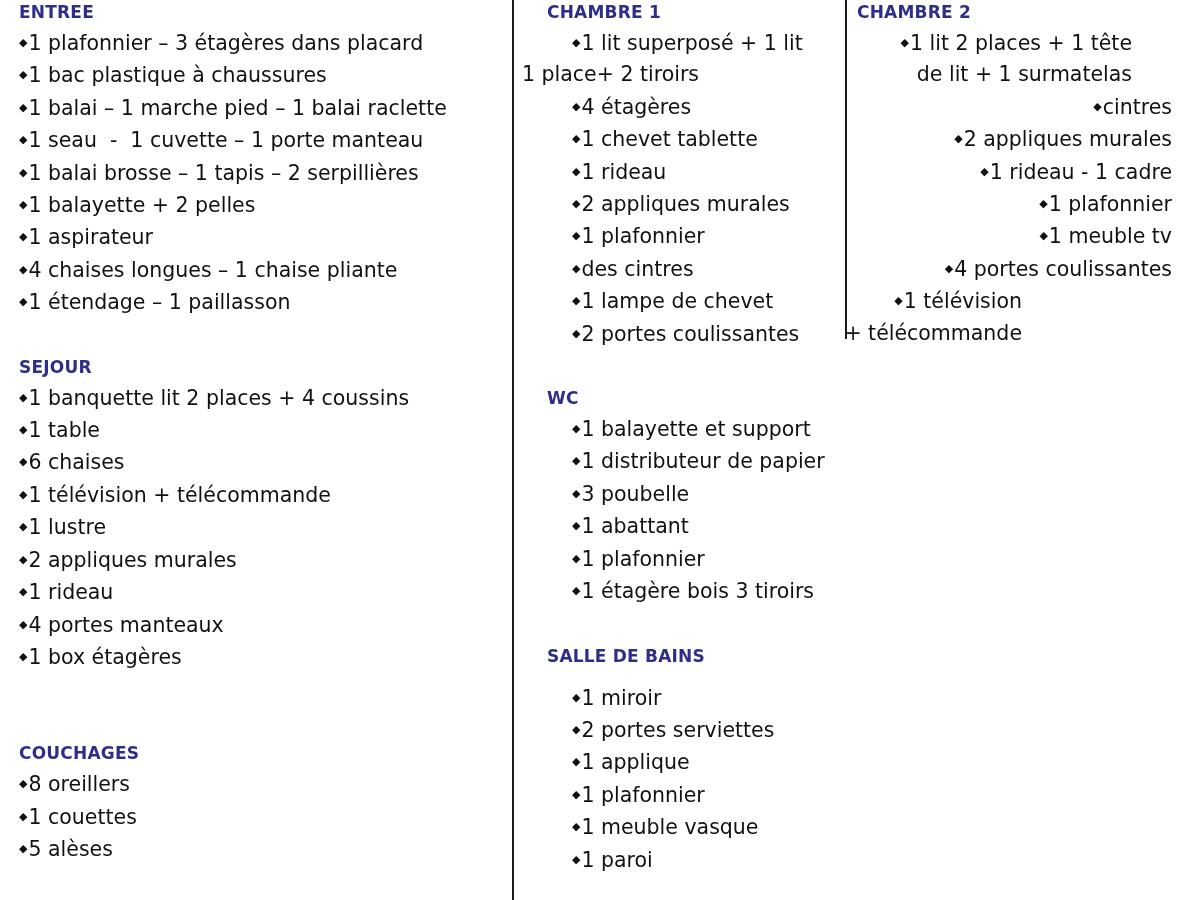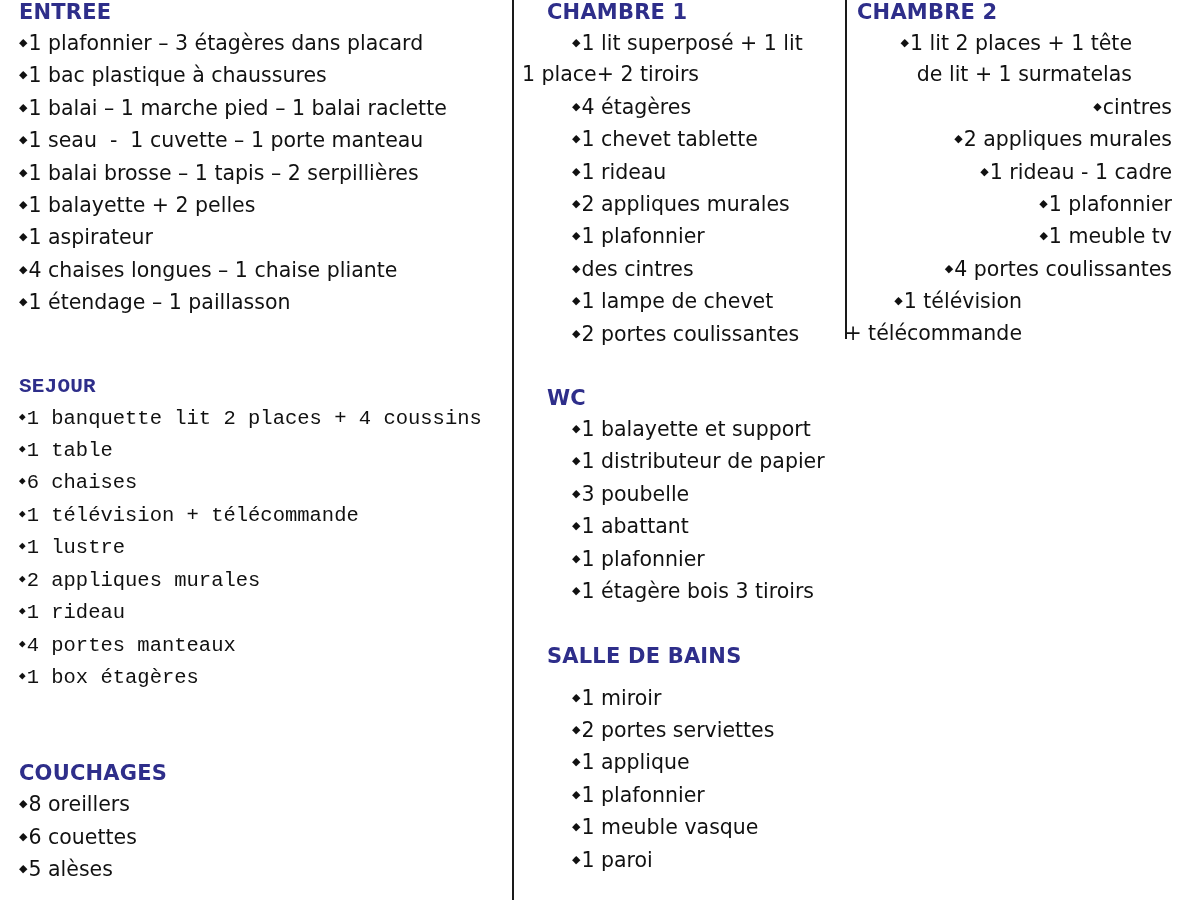--- a/index.html
+++ b/index.html
@@ -28,21 +28,21 @@
       top: 0;
     }
     .col.c1 { left: 19px; width: 490px; }
     .col.c2 { left: 522px; width: 320px; }
     .col.c3 { left: 832px; width: 340px; }
 
     .section { margin: 0; }
     .heading {
       color: #2e2e8a;
       font-weight: bold;
-      font-size: 21px;
+      font-size: 17px;
       line-height: 24px;
       height: 24px;
       letter-spacing: 0.2px;
     }
     .item {
       font-size: 20.5px;
       line-height: 31.4px;
       white-space: nowrap;
     }
     .item.wrap {
@@ -77,40 +77,40 @@
       <div class="item"><span class="bullet">◆</span><span>1 balai – 1 marche pied – 1 balai raclette</span></div>
       <div class="item"><span class="bullet">◆</span><span style="white-space:pre;">1 seau  -  1 cuvette – 1 porte manteau</span></div>
       <div class="item"><span class="bullet">◆</span><span>1 balai brosse – 1 tapis – 2 serpillières</span></div>
       <div class="item"><span class="bullet">◆</span><span>1 balayette + 2 pelles</span></div>
       <div class="item"><span class="bullet">◆</span><span>1 aspirateur</span></div>
       <div class="item"><span class="bullet">◆</span><span>4 chaises longues – 1 chaise pliante</span></div>
       <div class="item"><span class="bullet">◆</span><span>1 étendage – 1 paillasson</span></div>
     </div>
   </div>
 
-  <div class="section" style="margin-top:56px;font-family:Liberation Mono, monospace;">
+  <div class="section" style="margin-top:36px;">
     <div class="heading">SEJOUR</div>
     <div style="margin-top:3px;">
       <div class="item"><span class="bullet">◆</span><span>1 banquette lit 2 places + 4 coussins</span></div>
       <div class="item"><span class="bullet">◆</span><span>1 table</span></div>
       <div class="item"><span class="bullet">◆</span><span>6 chaises</span></div>
       <div class="item"><span class="bullet">◆</span><span>1 télévision + télécommande</span></div>
       <div class="item"><span class="bullet">◆</span><span>1 lustre</span></div>
       <div class="item"><span class="bullet">◆</span><span>2 appliques murales</span></div>
       <div class="item"><span class="bullet">◆</span><span>1 rideau</span></div>
       <div class="item"><span class="bullet">◆</span><span>4 portes manteaux</span></div>
       <div class="item"><span class="bullet">◆</span><span>1 box étagères</span></div>
     </div>
   </div>
 
   <div class="section" style="margin-top:68px;">
     <div class="heading">COUCHAGES</div>
     <div style="margin-top:3px;">
       <div class="item"><span class="bullet">◆</span><span>8 oreillers</span></div>
-      <div class="item"><span class="bullet">◆</span><span>6 couettes</span></div>
+      <div class="item"><span class="bullet">◆</span><span>1 couettes</span></div>
       <div class="item"><span class="bullet">◆</span><span>5 alèses</span></div>
     </div>
   </div>
 
 </div>
 
 <div class="col c2">
 
   <div class="section">
     <div class="heading">CHAMBRE 1</div>

